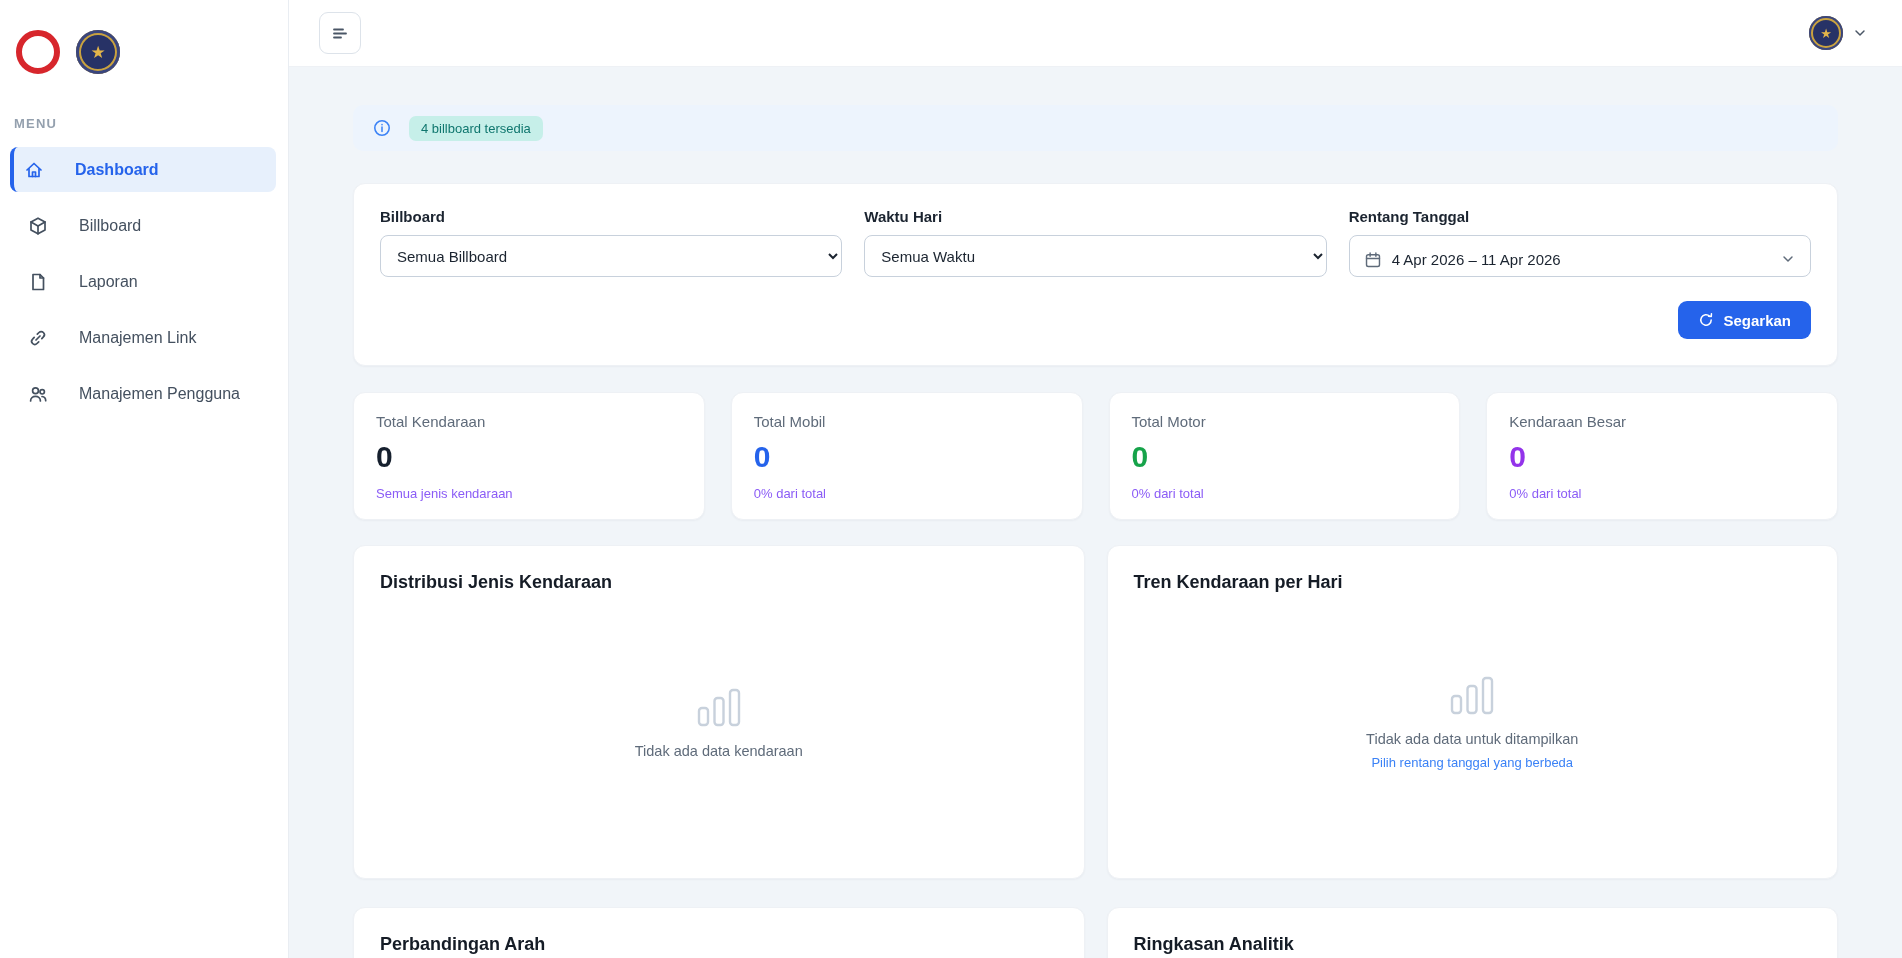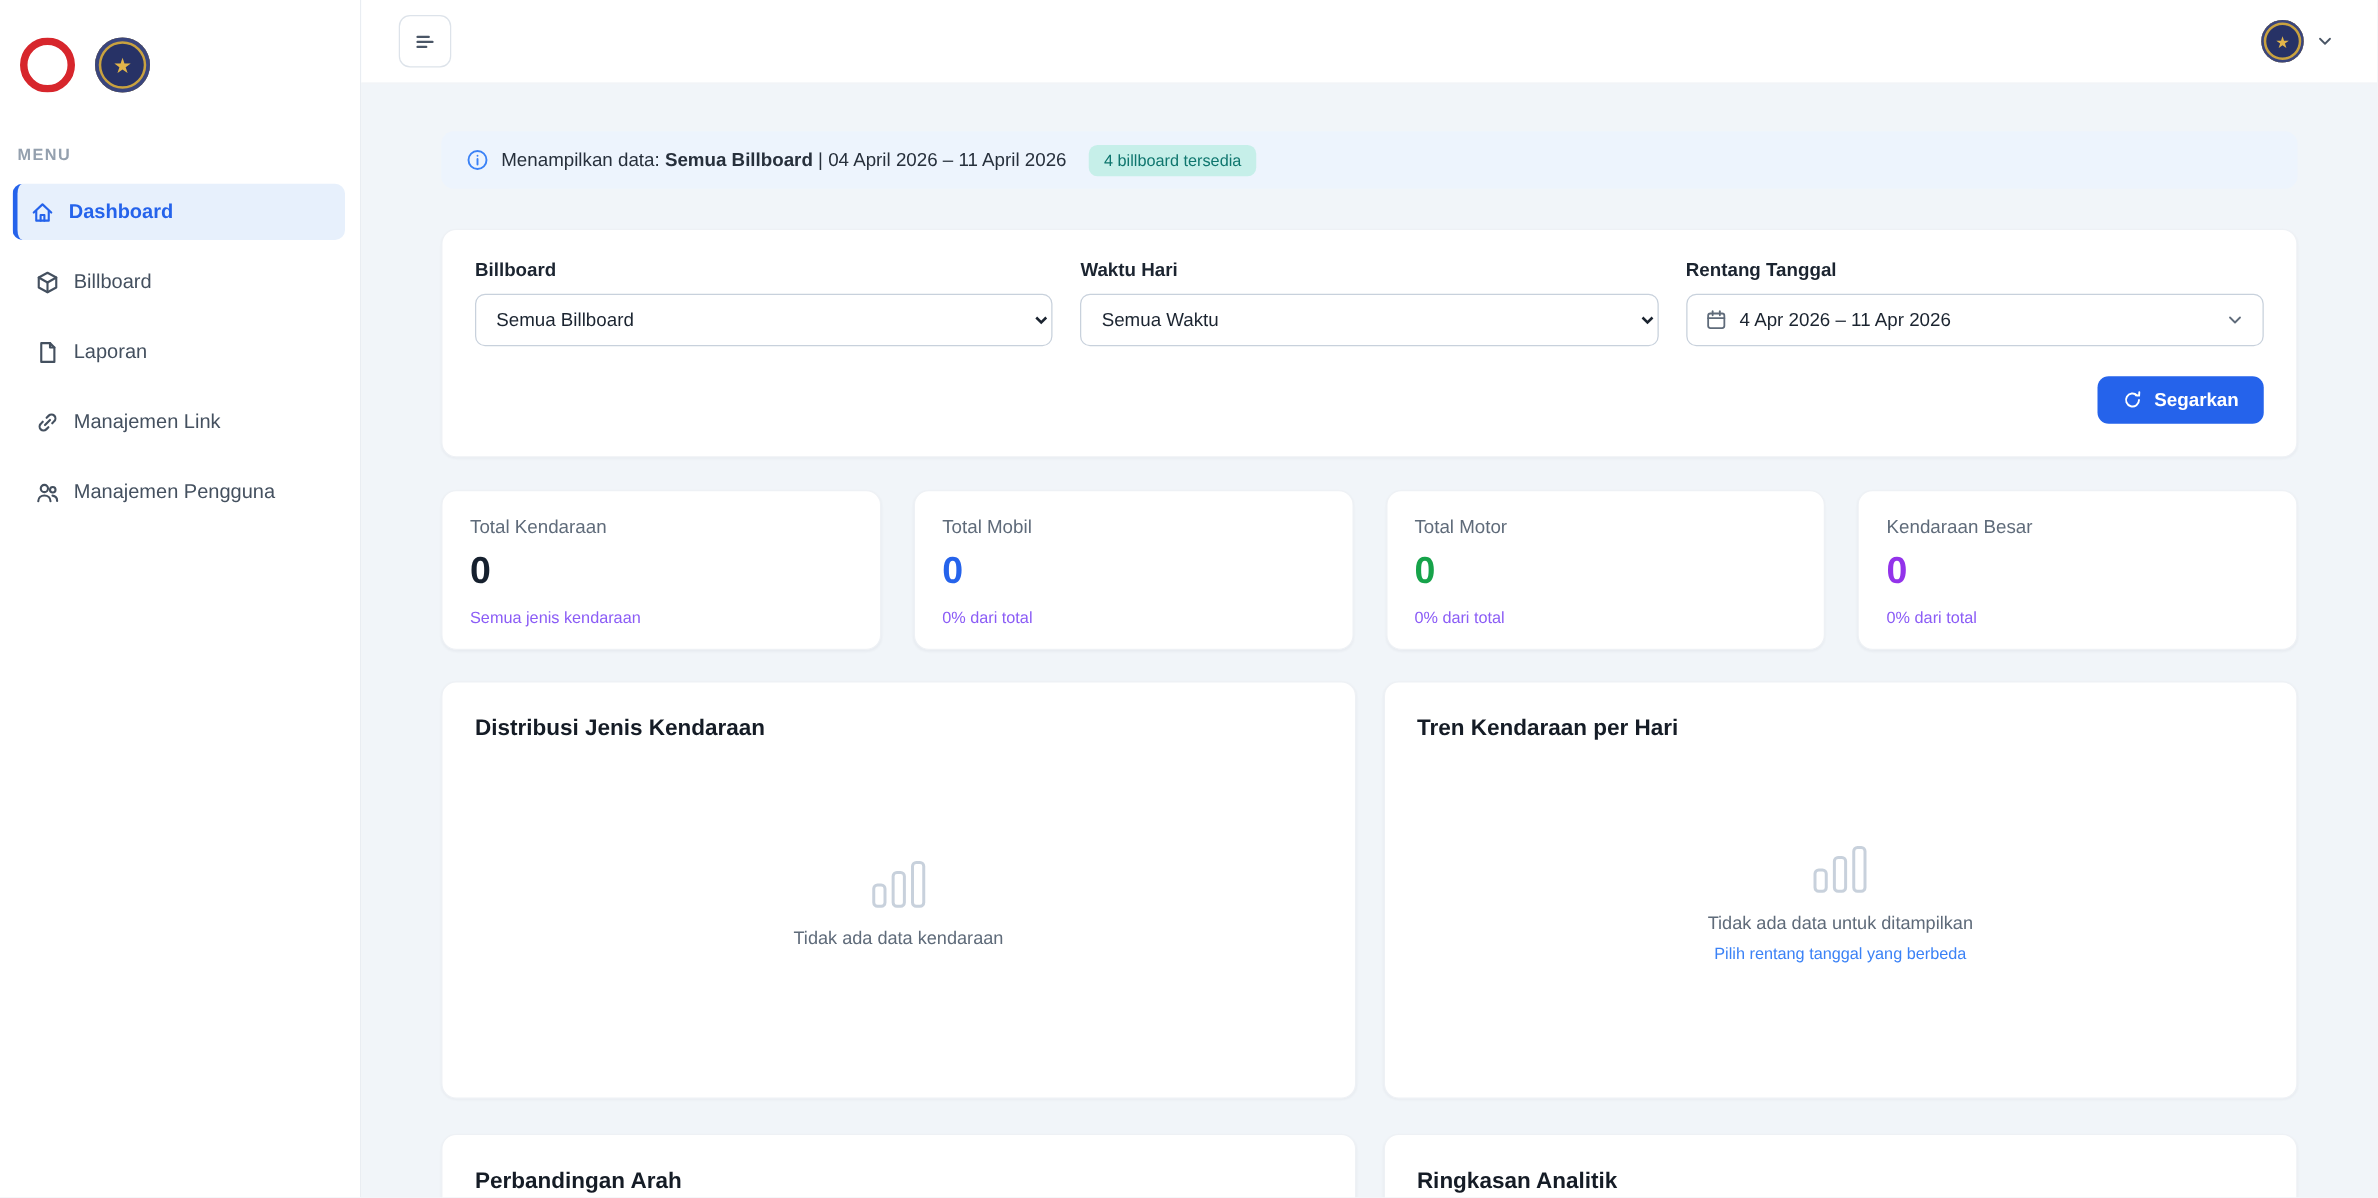--- a/index.html
+++ b/index.html
@@ -22,21 +22,21 @@
     width:44px; height:44px; border-radius:50%;
     background:#273266; display:flex; align-items:center; justify-content:center;
     color:#e3b54a; font-size:17px; box-shadow: inset 0 0 0 3px #39457e, inset 0 0 0 5px #c9a23f;
   }
   .menu-label {
     margin:42px 0 16px 14px; font-size:13px; font-weight:700;
     letter-spacing:1.2px; color:#94a0ae;
   }
   .nav { display:flex; flex-direction:column; gap:11px; padding:0 12px 0 10px; }
   .nav-item {
-    display:flex; align-items:center; gap:11px; height:45px;
+    display:flex; align-items:center; gap:31px; height:45px;
     padding:0 14px; border-radius:8px; font-size:16px; color:#44505f;
     cursor:pointer; border-left:4px solid transparent;
   }
   .nav-item svg { flex-shrink:0; }
   .nav-item.active {
     background:#e7f0fc; color:#2563eb; font-weight:700;
     border-left:4px solid #2563eb; padding-left:10px;
   }
 
   
@@ -77,22 +77,22 @@
   .filter-row { display:flex; gap:22px; }
   .field { flex:1; min-width:0; }
   .field-label { font-size:15px; font-weight:600; color:#1b2430; margin-bottom:10px; }
   .field select {
     width:100%; height:42px; border:1px solid #c8d1dc; border-radius:8px;
     background:#fff; font-family:"Liberation Sans", sans-serif;
     font-size:15px; color:#1b2430; padding:0 12px; cursor:pointer;
   }
   .date-field {
     width:100%; height:42px; border:1px solid #c8d1dc; border-radius:8px;
-    background:#fff; display:flex; align-items:center; gap:10px;
-    padding:0 14px; font-size:15px; color:#1b2430; cursor:pointer;
+    background:#fff; display:flex; align-items:flex-start; gap:10px;
+    padding:15px 14px; font-size:15px; color:#1b2430; cursor:pointer;
   }
   .date-field .spacer { flex:1; }
   .filter-actions { display:flex; justify-content:flex-end; margin-top:24px; }
   .btn-primary {
     display:flex; align-items:center; gap:9px; height:38px; padding:0 20px;
     background:#2563eb; color:#fff; border:none; border-radius:9px;
     font-family:"Liberation Sans", sans-serif; font-size:15px; font-weight:700;
     cursor:pointer;
   }
 
@@ -203,25 +203,20 @@
     </header>
 
     <div class="content">
 
       <div class="banner">
         <svg width="18" height="18" viewBox="0 0 20 20" fill="none" stroke="#3b82f6" stroke-width="1.7" stroke-linecap="round">
           <circle cx="10" cy="10" r="8"></circle>
             <line x1="10" y1="9" x2="10" y2="14"></line>
             <line x1="10" y1="6.2" x2="10" y2="6.3"></line>
         </svg>
-        <span>
-          <span>Menampilkan data:</span>
-          <b>Semua Billboard</b>
-          <span>| 04 April 2026 – 11 April 2026</span>
-        </span>
         <span class="badge">4 billboard tersedia</span>
       </div>
 
       <div class="card filter-card">
         <div class="filter-row">
           <div class="field">
             <div class="field-label">Billboard</div>
             <select>
               <option>Semua Billboard</option>
             </select>

